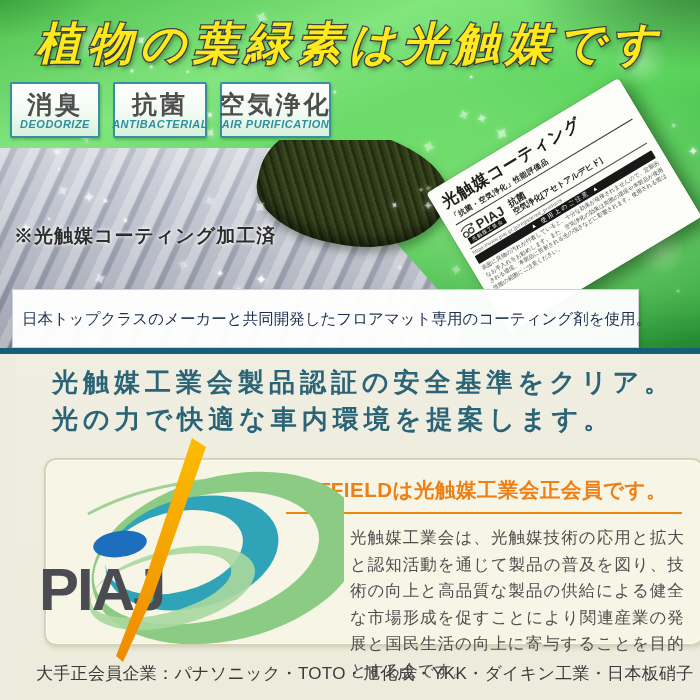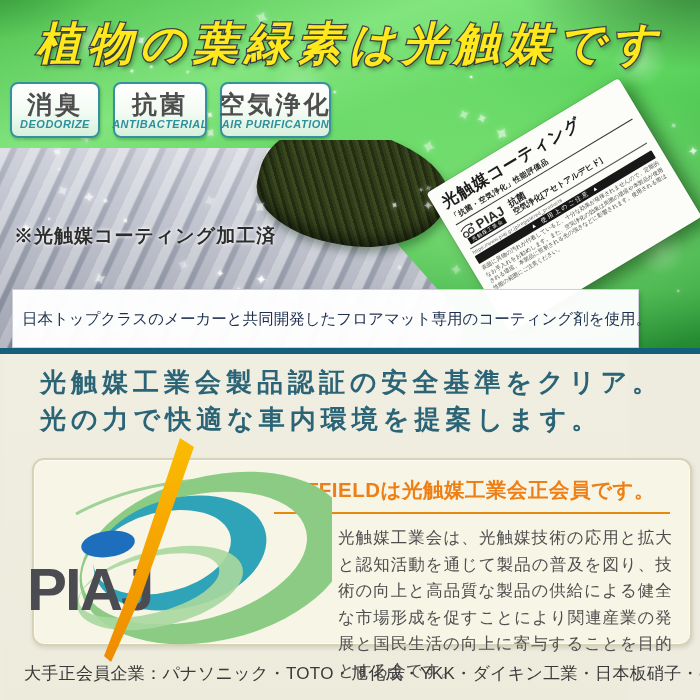--- a/index.html
+++ b/index.html
@@ -23,21 +23,21 @@
   .sparkle-layer { position:absolute; inset:0; overflow:hidden; pointer-events:none; z-index:4; }
   .sparkle { position:absolute; color:#fff; text-shadow:0 0 6px rgba(255,255,255,.95), 0 0 2px #fff; }
 
   .hero-title { position:absolute; left:0; top:14px; width:700px; text-align:center; z-index:6;
     font-family:"DejaVu Serif", serif; font-style:italic; font-weight:bold; font-size:45px;
     letter-spacing:7px; color:#ffe81c; white-space:nowrap;
     -webkit-text-stroke:2.5px #41464b; paint-order:stroke fill;
     text-shadow:2px 3px 4px rgba(20,40,20,.45); }
 
   .badges { position:absolute; left:10px; top:82px; display:flex; gap:13px; z-index:6; }
-  .badge { height:56px; border:2px solid #35919e; border-radius:8px;
+  .badge { height:56px; border:2px solid #35919e; border-radius:2px;
     background:linear-gradient(180deg, #ffffff 0%, #f2fbf2 55%, #d7f0dc 100%);
     display:flex; flex-direction:column; align-items:center; justify-content:center;
     padding:2px 8px 3px; box-shadow:1px 2px 3px rgba(0,60,20,.25); }
   .badge-jp { font-size:25px; font-weight:bold; color:#4e4e4e; letter-spacing:3px; line-height:28px; white-space:nowrap; }
   .badge-en { font-size:11px; font-weight:bold; color:#2e8f9d; letter-spacing:.5px; line-height:12px; white-space:nowrap;font-style:italic; }
   .badge.b1 { width:90px; } .badge.b2 { width:94px; } .badge.b3 { width:111px; }
 
   .lead { position:absolute; left:12px; top:150px; z-index:6; font-weight:bold; font-size:22px;
     color:#1b7ed8; line-height:31px; letter-spacing:.5px; white-space:nowrap;
     text-shadow:-2px 0 0 #fff, 2px 0 0 #fff, 0 -2px 0 #fff, 0 2px 0 #fff,
@@ -80,21 +80,21 @@
   .cc-fine { margin-top:2px; font-size:5.6px; line-height:7.6px; color:#4a4a4a; text-align:justify; }
 
   .info-box { position:absolute; left:13px; top:290px; width:625px; height:57px; z-index:7;
     background:rgba(255,255,255,.97); box-shadow:0 0 0 1px #ccd2d8, 2px 3px 5px rgba(0,40,10,.30);
     padding:5px 9px; display:flex; flex-direction:column; justify-content:center; }
   .info-box div { font-size:15.5px; color:#1d2f4d; line-height:23px; white-space:nowrap; }
 
   .divider { position:absolute; left:0; top:348px; width:700px; height:6px; background:#14607c; z-index:8; }
 
   
-  .bottom { position:absolute; left:4px; top:354px; width:624px; height:346px;
+  .bottom { position:absolute; left:16px; top:354px; width:624px; height:346px;
     background:
       radial-gradient(circle 1px at 40px 60px, rgba(120,120,90,.12) 0 1px, transparent 2px),
       radial-gradient(circle 1px at 300px 200px, rgba(120,120,90,.10) 0 1px, transparent 2px),
       linear-gradient(180deg, #efeee1 0%, #ecebdc 100%); }
   .serif-head { position:absolute; left:36px; top:10px; font-family:"DejaVu Serif", serif;
     font-weight:bold; font-size:26px; color:#2b6476; letter-spacing:5px; line-height:37px; white-space:nowrap; }
 
   .member-box { position:absolute; left:28px; top:104px; width:660px; height:188px;
     background:#f7f5e6; border:2px solid #d8d3b6; border-radius:12px;
     box-shadow:inset 0 0 0 1px rgba(255,255,255,.6), 1px 2px 4px rgba(100,95,60,.18); }

